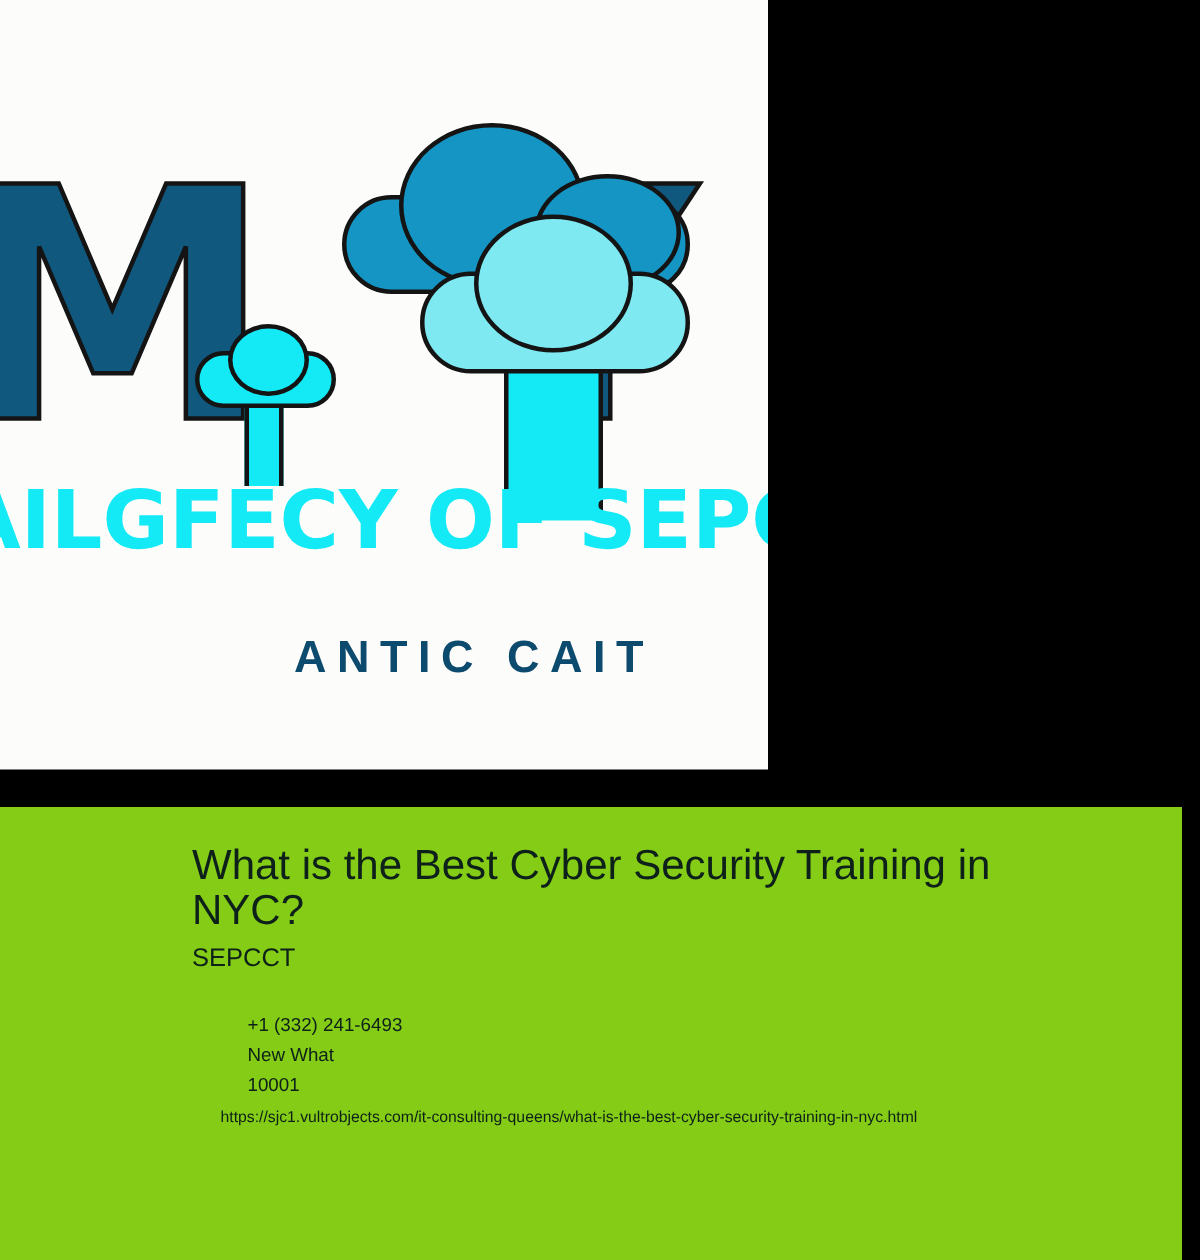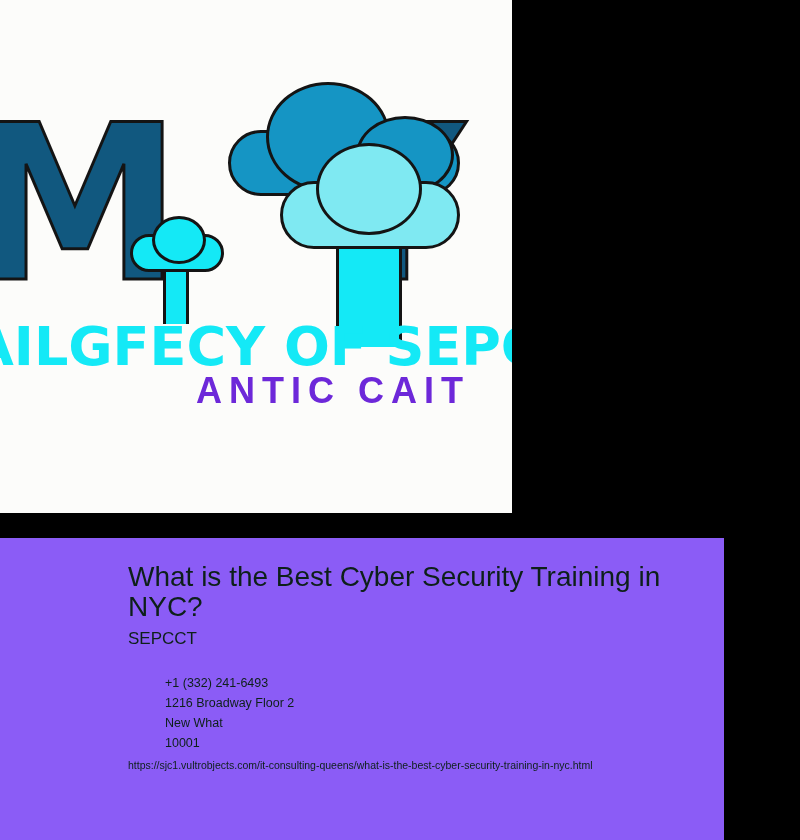--- a/index.html
+++ b/index.html
@@ -110,40 +110,40 @@
     line-height: 54px;
     letter-spacing: 0px;
     color: #14e9f6;
     white-space: nowrap;
     user-select: none;
   }
 
   #tagline-secondary {
     position: absolute;
     left: 196px;
-    top: 374px;
+    top: 422px;
     width: 520px;
     font-family: "Liberation Sans", sans-serif;
     font-weight: bold;
-    font-size: 36px;
+    font-size: 30px;
     line-height: 34px;
     letter-spacing: 7px;
-    color: #6d28d9;
+    color: #0c4a6e;
     white-space: nowrap;
     user-select: none;
   }
 
   
   #content-panel {
     position: absolute;
     left: 0;
     top: 538px;
-    width: 724px;
+    width: 788px;
     height: 302px;
-    background: #8b5cf6;
+    background: #84cc16;
   }
 
   #content-inner {
     position: absolute;
     left: 128px;
     top: 24px;
     width: 620px;
   }
 
   #page-title {
@@ -176,20 +176,21 @@
     margin-left: 37px;
   }
 
   #source-url {
     margin-top: 5px;
     font-family: "Liberation Sans", sans-serif;
     font-size: 10.5px;
     line-height: 14px;
     color: #0d2019;
     white-space: nowrap;
+    margin-left: 19px;
   }
 </style>
 </head>
 <body>
 
 <div id="media-band">
 
   <div id="hero-graphic">
 
     <div id="wordmark">M Y S</div>
@@ -221,21 +222,20 @@
 
 <div id="content-panel">
   <div id="content-inner">
 
     <h1 id="page-title">What is the Best Cyber Security Training in NYC?</h1>
 
     <div id="brand-name">SEPCCT</div>
 
     <div id="contact-block">
       <div class="contact-line">+1 (332) 241-6493</div>
-      <div class="contact-line">1216 Broadway Floor 2</div>
       <div class="contact-line">New What</div>
       <div class="contact-line">10001</div>
     </div>
 
     <div id="source-url">https://sjc1.vultrobjects.com/it-consulting-queens/what-is-the-best-cyber-security-training-in-nyc.html</div>
 
   </div>
 </div>
 
 </body></html>

